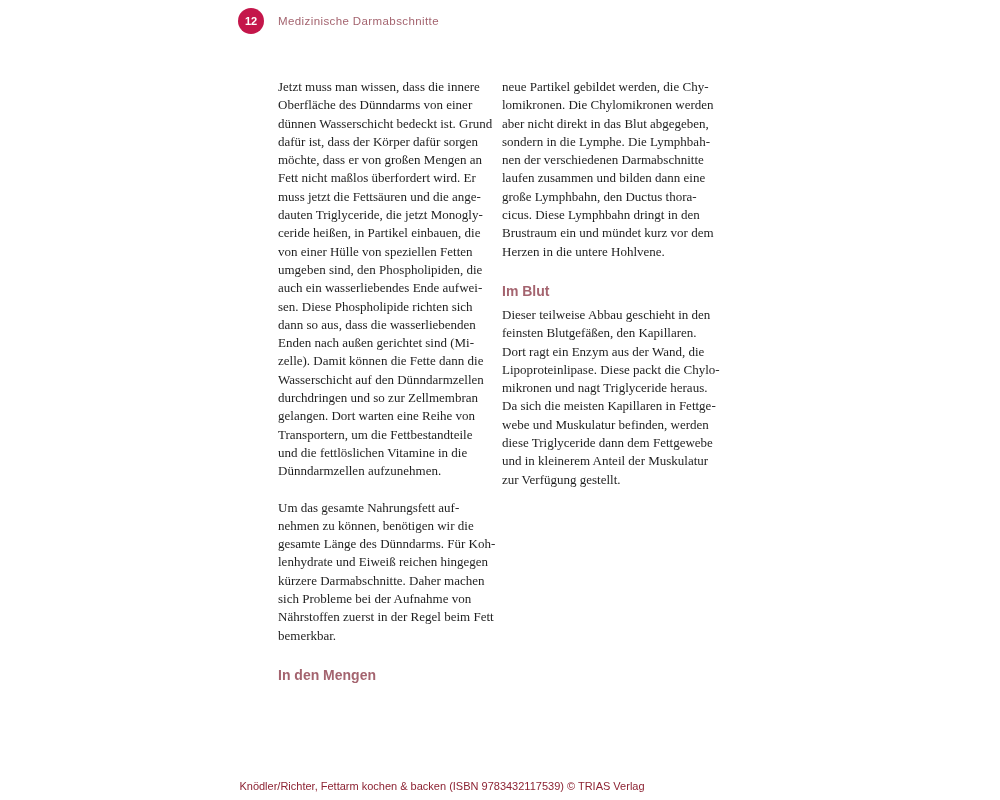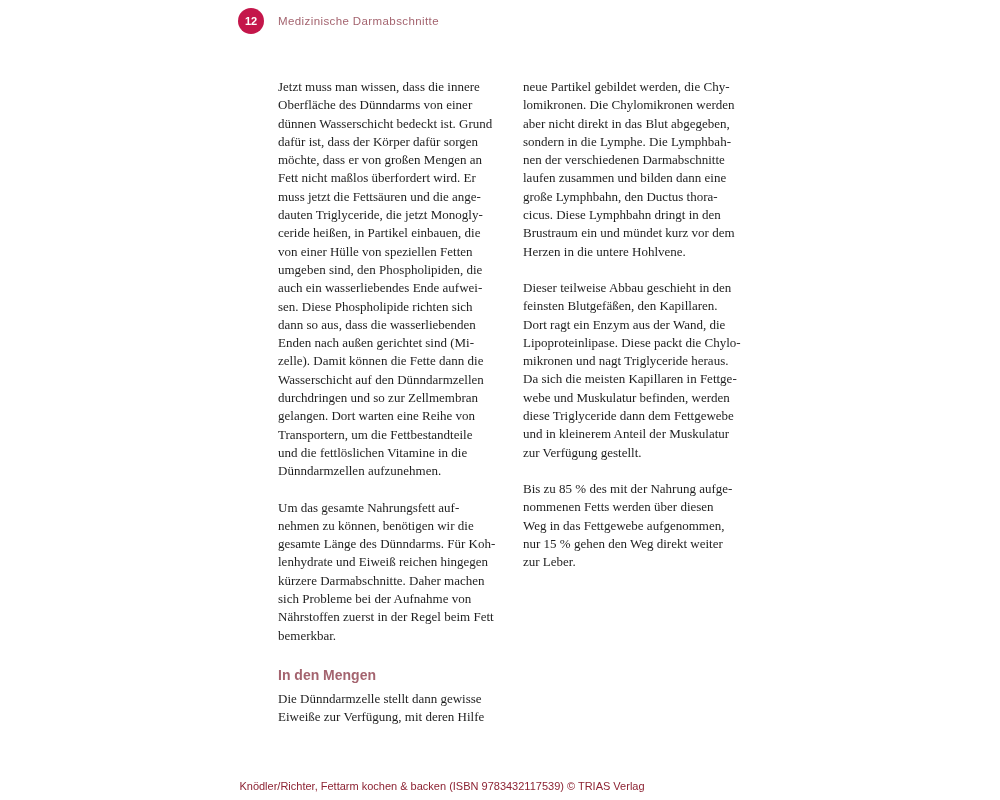--- a/index.html
+++ b/index.html
@@ -47,21 +47,21 @@
     color: var(--heading-rose, #a4646f);
   }
 
   
   .col {
     position: absolute;
     top: 78px;
     width: 238px;
   }
   .col-left  { left: 278px; }
-  .col-right { left: 523px; }
+  .col-right { left: 502px; }
 
   .body-paragraph {
     margin: 0 0 18px 0;
     font-family: "Liberation Serif", serif;
     font-size: 13px;
     line-height: 18.3px;
     color: #1e1e1e;
     white-space: pre-line;
   }
   .section-heading {
@@ -123,49 +123,43 @@
 Dünndarmzellen aufzunehmen.</p>
         <p class="body-paragraph">Um das gesamte Nahrungsfett auf-
 nehmen zu können, benötigen wir die
 gesamte Länge des Dünndarms. Für Koh-
 lenhydrate und Eiweiß reichen hingegen
 kürzere Darmabschnitte. Daher machen
 sich Probleme bei der Aufnahme von
 Nährstoffen zuerst in der Regel beim Fett
 bemerkbar.</p>
         <h3 class="section-heading">In den Mengen</h3>
-        <p class="body-paragraph">Die Dünndarmzelle stellt dann gewisse
-Eiweiße zur Verfügung, mit deren Hilfe</p>
       </div>
     <div class="col col-right">
         <p class="body-paragraph">neue Partikel gebildet werden, die Chy-
 lomikronen. Die Chylomikronen werden
 aber nicht direkt in das Blut abgegeben,
 sondern in die Lymphe. Die Lymphbah-
 nen der verschiedenen Darmabschnitte
 laufen zusammen und bilden dann eine
 große Lymphbahn, den Ductus thora-
 cicus. Diese Lymphbahn dringt in den
 Brustraum ein und mündet kurz vor dem
 Herzen in die untere Hohlvene.</p>
+        <h3 class="section-heading">Im Blut</h3>
         <p class="body-paragraph">Dieser teilweise Abbau geschieht in den
 feinsten Blutgefäßen, den Kapillaren.
 Dort ragt ein Enzym aus der Wand, die
 Lipoproteinlipase. Diese packt die Chylo-
 mikronen und nagt Triglyceride heraus.
 Da sich die meisten Kapillaren in Fettge-
 webe und Muskulatur befinden, werden
 diese Triglyceride dann dem Fettgewebe
 und in kleinerem Anteil der Muskulatur
 zur Verfügung gestellt.</p>
-        <p class="body-paragraph">Bis zu 85 % des mit der Nahrung aufge-
-nommenen Fetts werden über diesen
-Weg in das Fettgewebe aufgenommen,
-nur 15 % gehen den Weg direkt weiter
-zur Leber.</p>
       </div>
   </main>
 
   <footer class="page-footer">
     <span>Knödler/Richter, Fettarm kochen &amp; backen (ISBN 9783432117539) © TRIAS Verlag</span>
   </footer>
 
 </div>
 
 </body></html>

